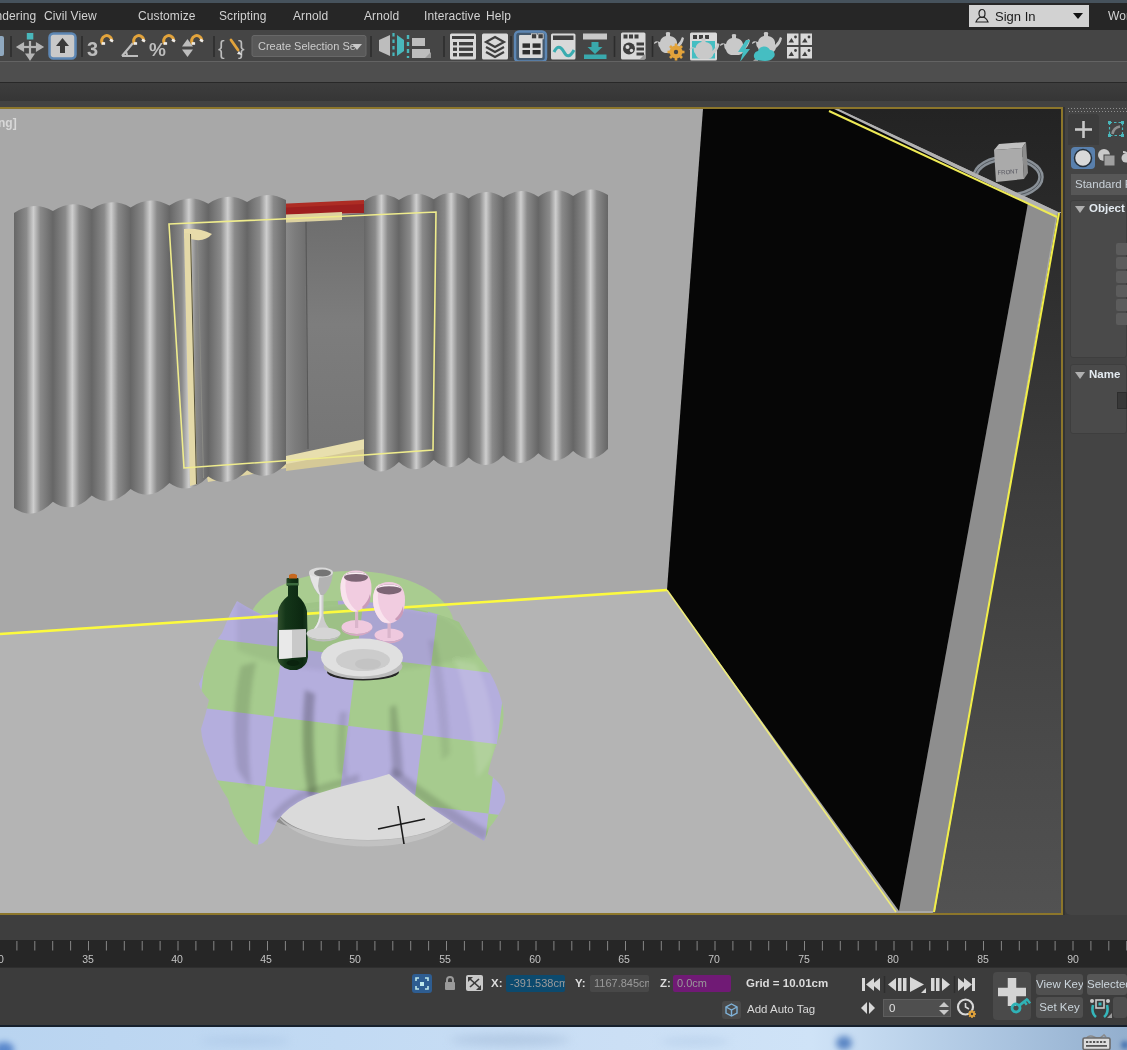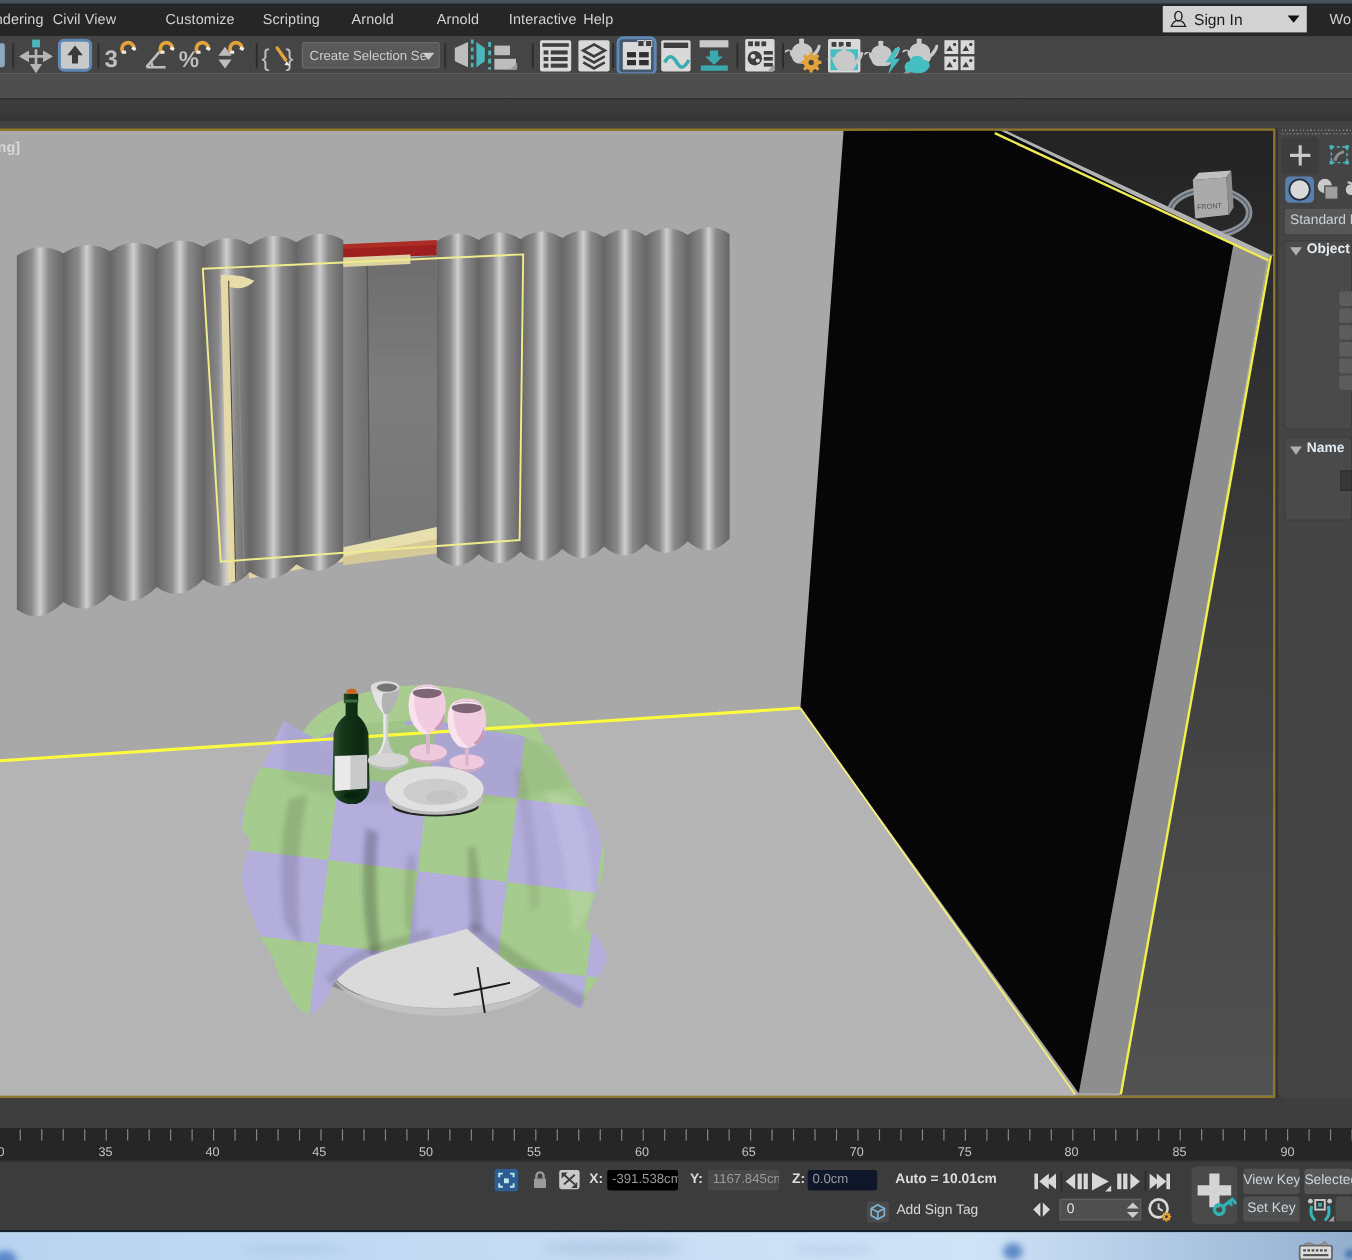--- a/index.html
+++ b/index.html
@@ -485,35 +485,35 @@
       <g stroke="#3a3a3a" stroke-width="1.6">
         <line x1="5" y1="5" x2="14" y2="13"></line>
         <line x1="14" y1="5" x2="5" y2="13"></line>
       </g>
       <g fill="#3a3a3a">
         <polygon points="3,3 8,3 3,8"></polygon>
         <polygon points="16,16 11,16 16,11"></polygon>
       </g>
     </svg>
     <div class="abs" style="left:491px;top:977px;font-size:11.5px;font-weight:bold;color:#dcdcdc">X:</div>
-    <div class="abs" style="left:506px;top:975px;width:59px;height:17px;background:#000000;border-radius:2px;font-size:11px;color:#9a9a9a;line-height:17px;padding-left:4px;white-space:nowrap;overflow:hidden">-391.538cm</div>
+    <div class="abs" style="left:506px;top:975px;width:59px;height:17px;background:#0c4a6e;border-radius:2px;font-size:11px;color:#9a9a9a;line-height:17px;padding-left:4px;white-space:nowrap;overflow:hidden">-391.538cm</div>
     <div class="abs" style="left:575px;top:977px;font-size:11.5px;font-weight:bold;color:#dcdcdc">Y:</div>
     <div class="abs" style="left:590px;top:975px;width:59px;height:17px;background:#484848;border-radius:2px;font-size:11px;color:#9a9a9a;line-height:17px;padding-left:4px;white-space:nowrap;overflow:hidden">1167.845cm</div>
     <div class="abs" style="left:660px;top:977px;font-size:11.5px;font-weight:bold;color:#dcdcdc">Z:</div>
-    <div class="abs" style="left:673px;top:975px;width:58px;height:17px;background:#0f172a;border-radius:2px;font-size:11px;color:#9a9a9a;line-height:17px;padding-left:4px;white-space:nowrap;overflow:hidden">0.0cm</div>
-    <div class="abs" style="left:746px;top:977px;font-size:11.5px;font-weight:bold;color:#dcdcdc">Auto = 10.01cm</div>
+    <div class="abs" style="left:673px;top:975px;width:58px;height:17px;background:#701a75;border-radius:2px;font-size:11px;color:#9a9a9a;line-height:17px;padding-left:4px;white-space:nowrap;overflow:hidden">0.0cm</div>
+    <div class="abs" style="left:746px;top:977px;font-size:11.5px;font-weight:bold;color:#dcdcdc">Grid = 10.01cm</div>
     <svg class="abs" style="left:722px;top:1001px" width="19" height="18">
       <rect width="19" height="18" rx="3" fill="#4a4a4a"></rect>
       <g fill="none" stroke="#7fb2d8" stroke-width="1.4">
         <polygon points="9.5,3 15,6 15,12 9.5,15 4,12 4,6"></polygon>
         <polyline points="4,6 9.5,9 15,6"></polyline>
         <line x1="9.5" y1="9" x2="9.5" y2="15"></line>
       </g>
     </svg>
-    <div class="abs" style="left:747px;top:1003px;font-size:11.5px;color:#d8d8d8">Add Sign Tag</div>
+    <div class="abs" style="left:747px;top:1003px;font-size:11.5px;color:#d8d8d8">Add Auto Tag</div>
     <svg class="abs" style="left:855px;top:972px" width="125" height="25">
       <g fill="#d8d8d8">
         <rect x="7" y="6" width="3" height="13"></rect>
         <polygon points="11,12.5 19,6 19,19"></polygon>
         <polygon points="17,12.5 25,6 25,19"></polygon>
         <line x1="29.5" y1="4" x2="29.5" y2="21" stroke="#2e2e2e" stroke-width="1.5"></line>
         <polygon points="33,12.5 41,6 41,19"></polygon>
         <rect x="43" y="6" width="3.5" height="13"></rect>
         <rect x="48" y="6" width="3.5" height="13"></rect>
         <polygon points="55,5 69,12.5 55,20"></polygon>

